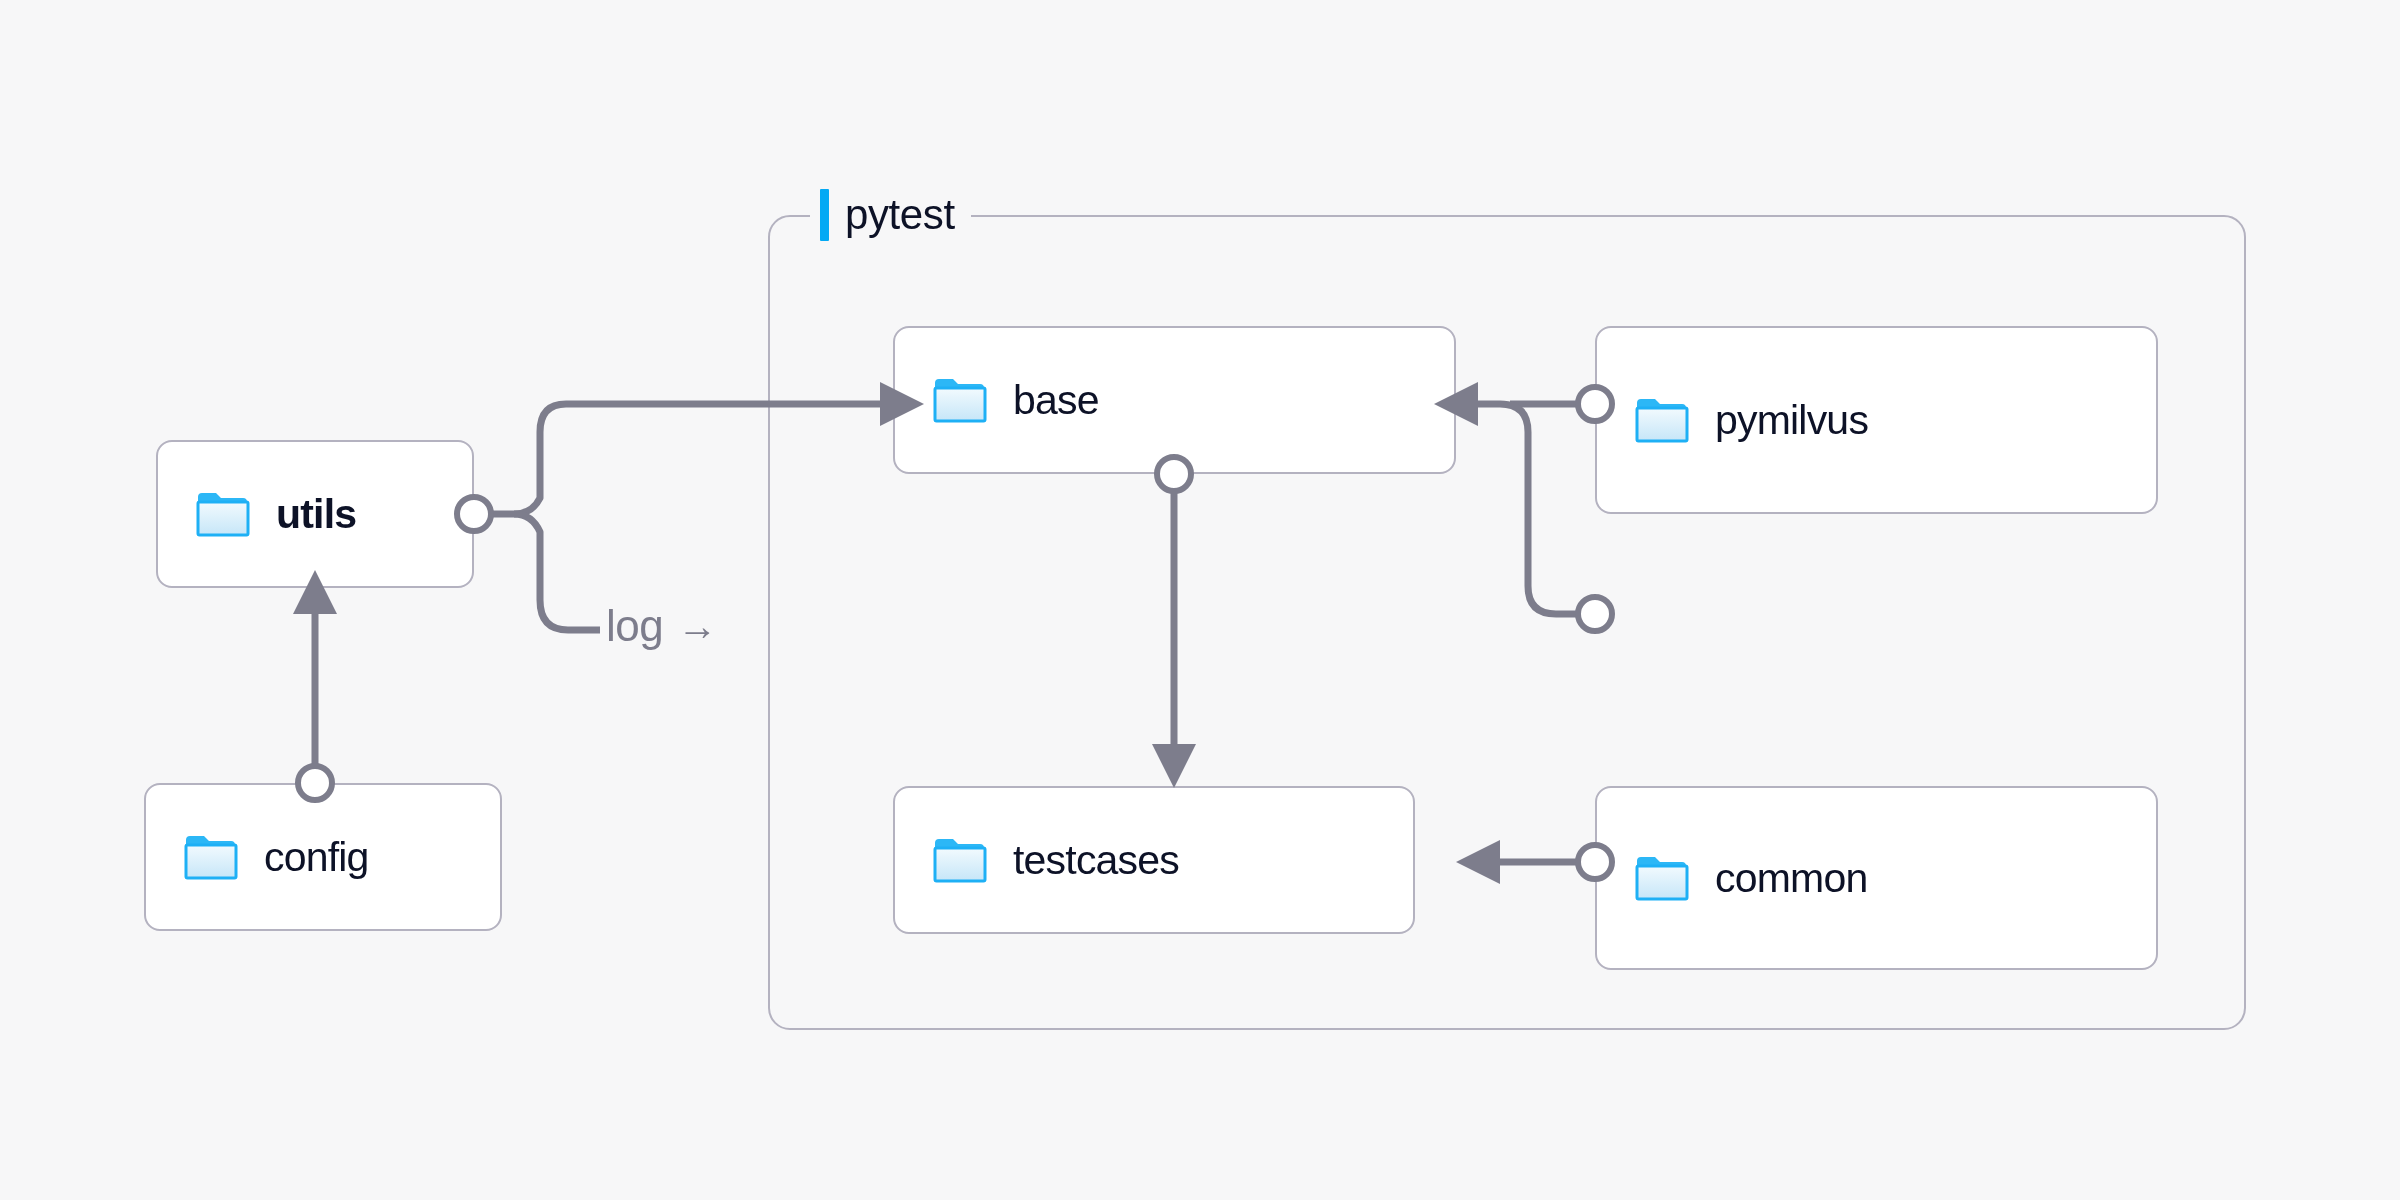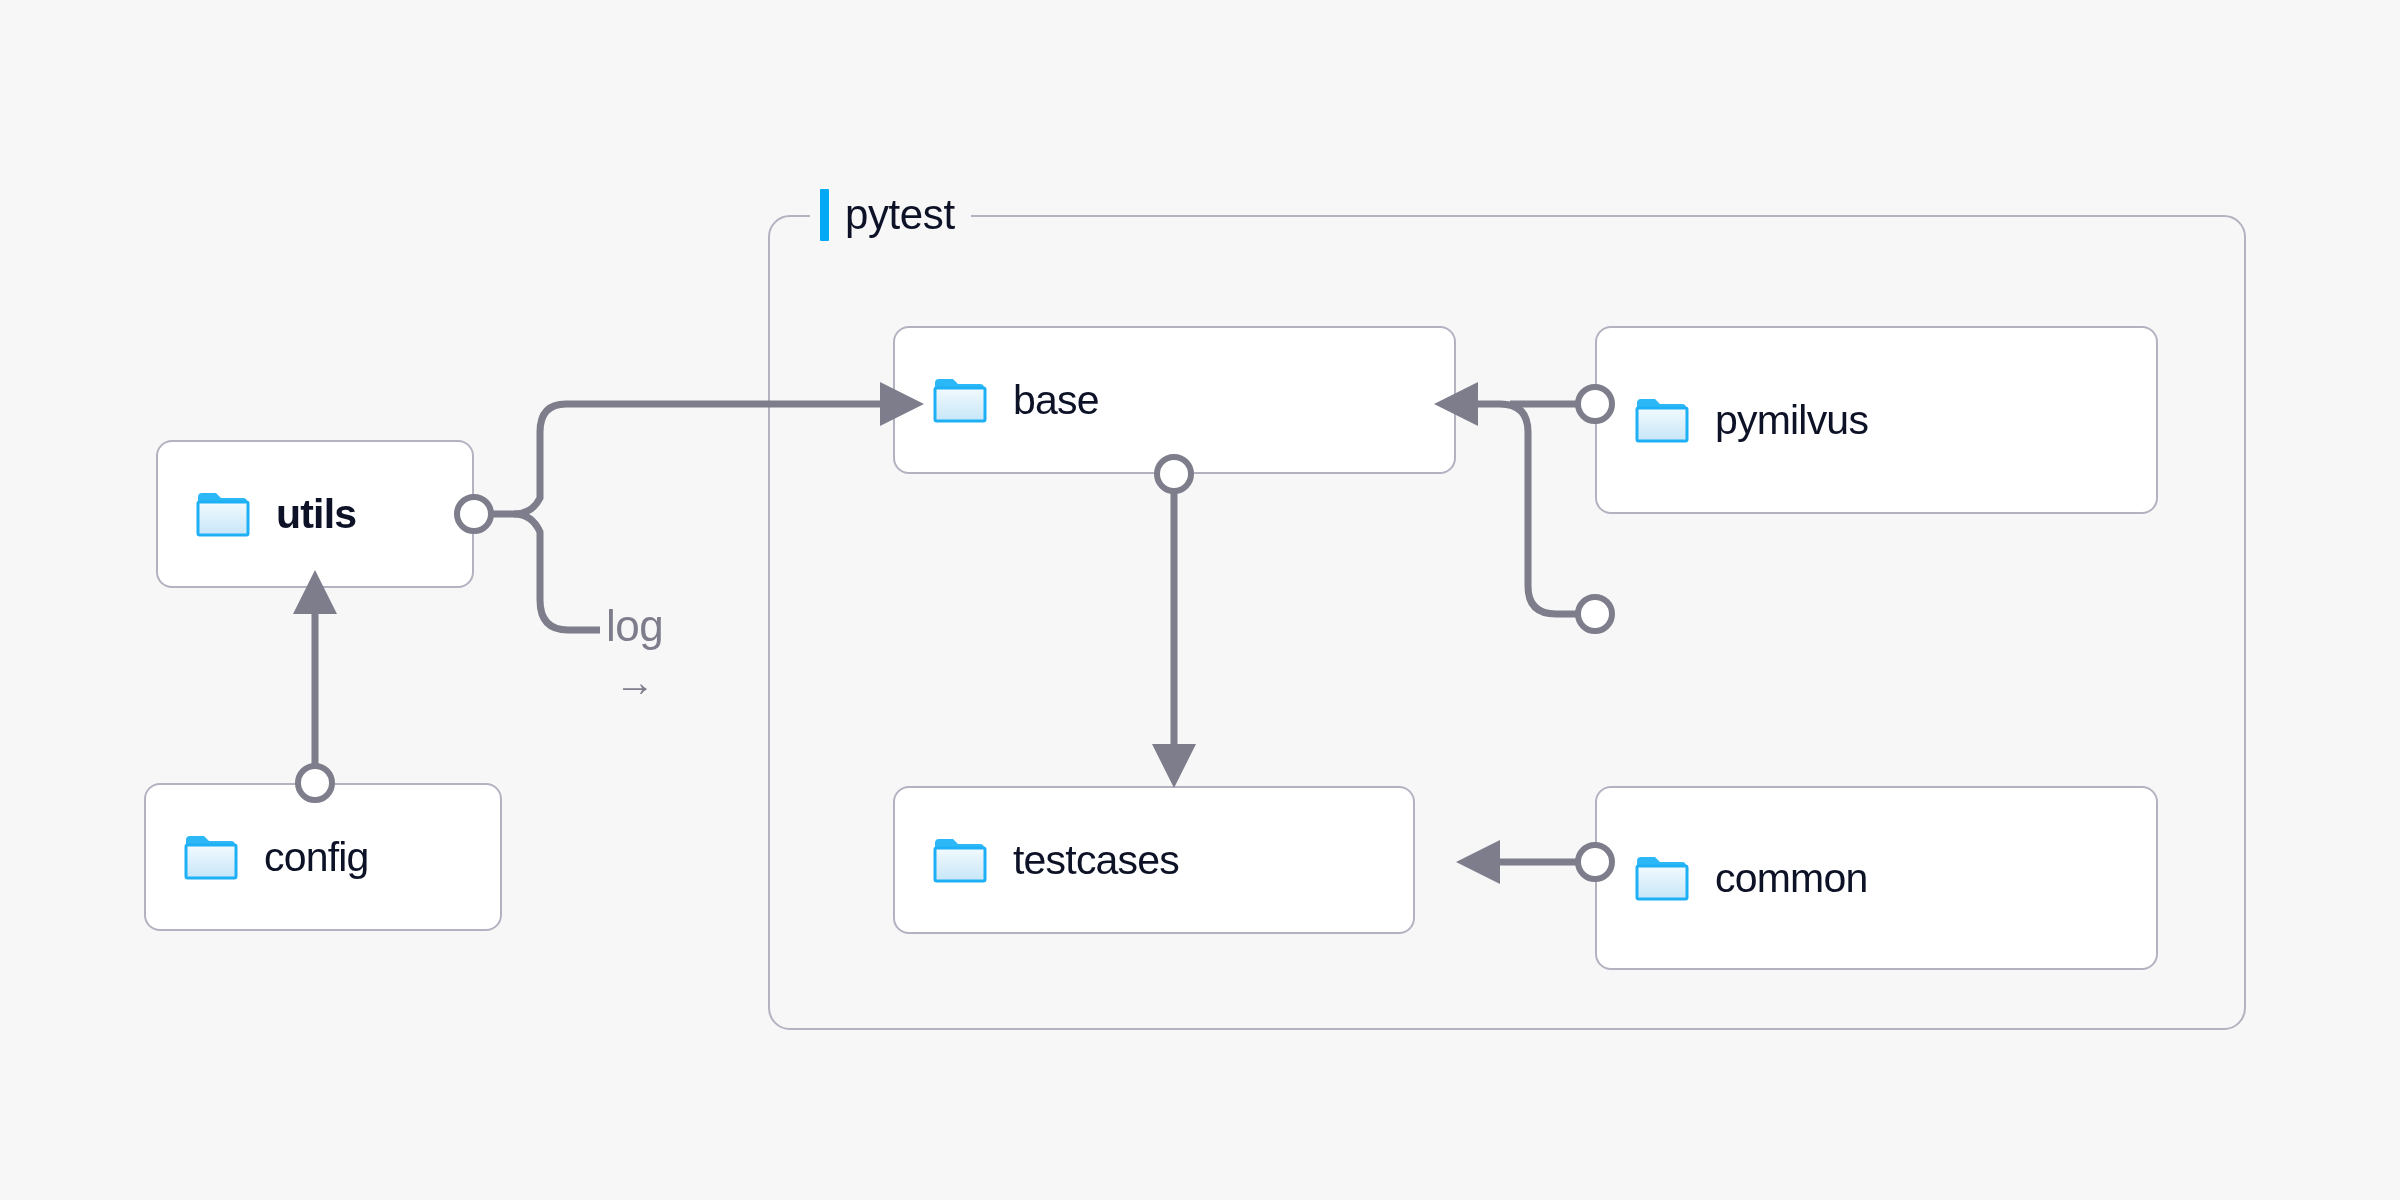--- a/index.html
+++ b/index.html
@@ -288,18 +288,18 @@
 
     <polygon class="edge-arrow" points="1478,382 1434,404 1478,426"></polygon>
 
     <g>
       <path class="edge-path" d="M 1578 862 H 1500"></path>
       <polygon class="edge-arrow" points="1500,840 1456,862 1500,884"></polygon>
       <circle class="edge-dot" cx="1595" cy="862" r="17"></circle>
     </g>
   </svg>
 
-  <div class="edge-text" style="left:606px; top:604px;flex-direction:column;">
+  <div class="edge-text" style="left:606px; top:604px;">
     <span>log</span>
     <span class="mini-arrow">→</span>
   </div>
 
 </div>
 
 </body></html>

